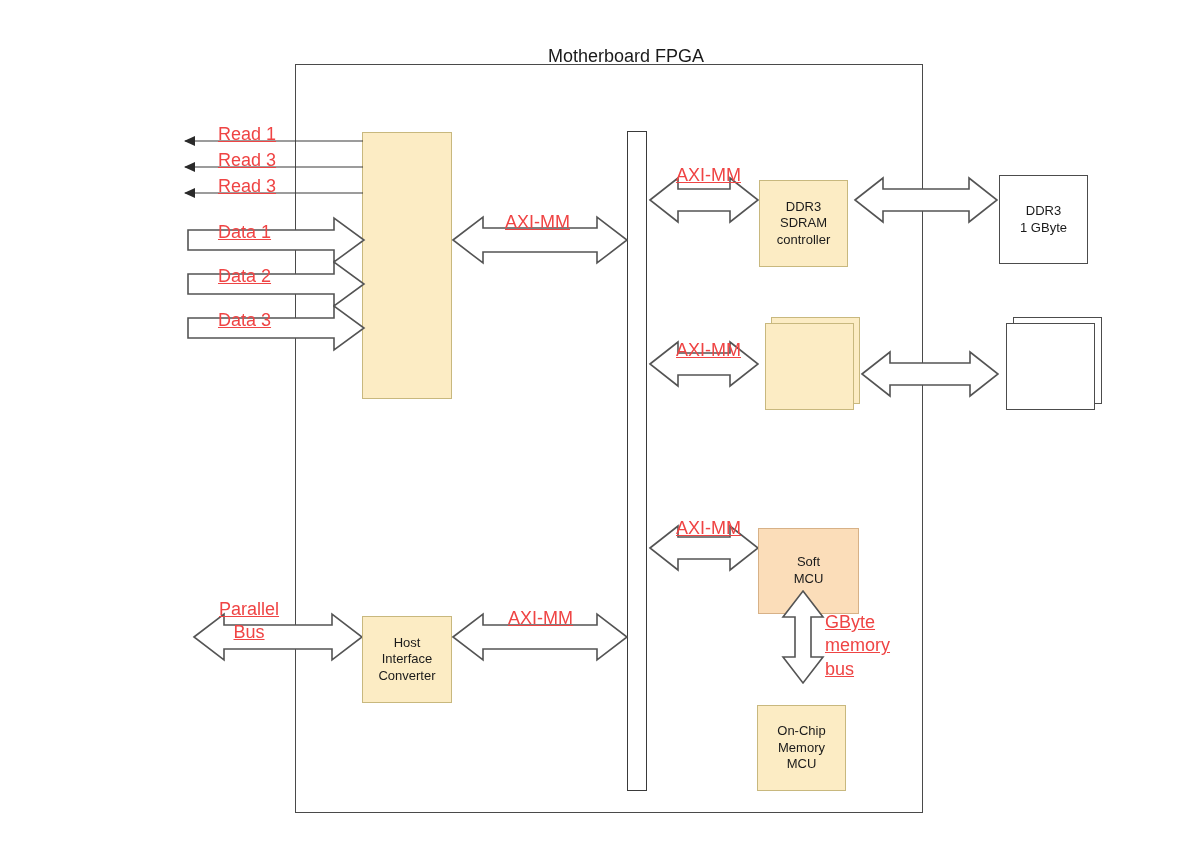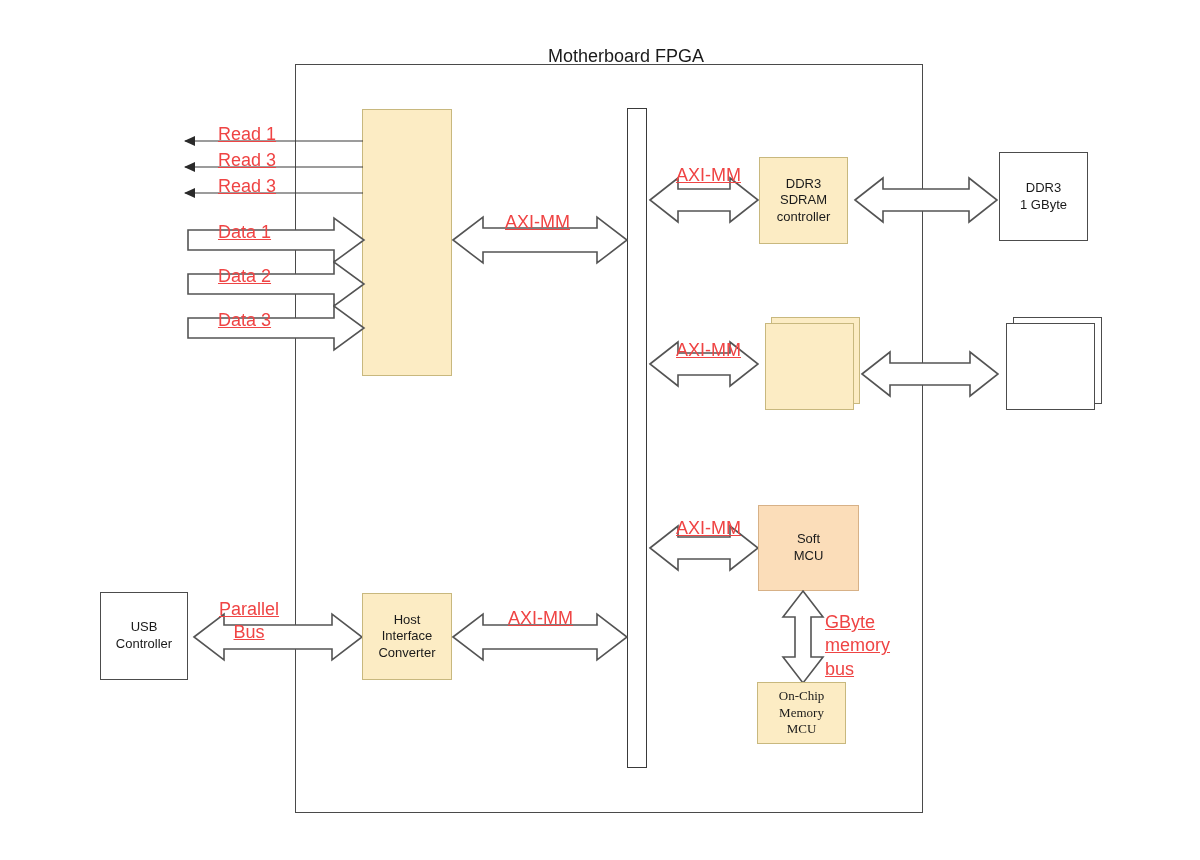--- a/index.html
+++ b/index.html
@@ -22,20 +22,21 @@
     border:1.6px solid #4c4c4c;
     display:flex;
     align-items:center;
     justify-content:center;
     text-align:center;
     font-size:13px;
     line-height:1.28;
     color:#1a1a1a;
     background:#ffffff;
     white-space:pre-line;
+    margin-top:23px;
   }
   .box.yellow{background:#fcecc4;border-color:#c8b87e;}
   .box.peach{background:#fbddb9;border-color:#d7b187;}
   .box.plain{background:#ffffff;border-color:#4c4c4c;}
   
   .stack-shadow{
     position:absolute;
     box-sizing:border-box;
     border:1.6px solid #4c4c4c;
     background:#ffffff;
@@ -184,26 +185,24 @@
   <div class="box peach" style="left:758px;top:505px;width:101px;height:86px;">Soft
 MCU</div>
 
   <svg class="arrow" style="left:783px;top:591px;" width="40" height="92" viewBox="0 0 40 92">
     <polygon points="20,0 40,26 28,26 28,66 40,66 20,92 0,66 12,66 12,26 0,26"></polygon>
   </svg>
   <div class="edge-label" style="left:825px;top:611px;line-height:1.3;white-space:pre-line;">GByte
 memory
 bus</div>
 
-  <div class="box yellow" style="left:757px;top:682px;width:89px;height:62px;font-family:Liberation Serif, serif;">On-Chip
+  <div class="box yellow" style="left:757px;top:682px;width:89px;height:86px;">On-Chip
 Memory
 MCU</div>
 
-  <div class="box plain" style="left:100px;top:592px;width:88px;height:88px;">USB
-Controller</div>
 
   <svg class="arrow" style="left:194px;top:614px;" width="168" height="46" viewBox="0 0 168 46">
     <polygon points="0,23 30,0 30,11 138,11 138,0 168,23 138,46 138,35 30,35 30,46"></polygon>
   </svg>
   <div class="edge-label" style="left:219px;top:598px;line-height:1.3;white-space:pre-line;text-align:center;">Parallel
 Bus</div>
 
   <div class="box yellow" style="left:362px;top:593px;width:90px;height:87px;">Host
 Interface
 Converter</div>

